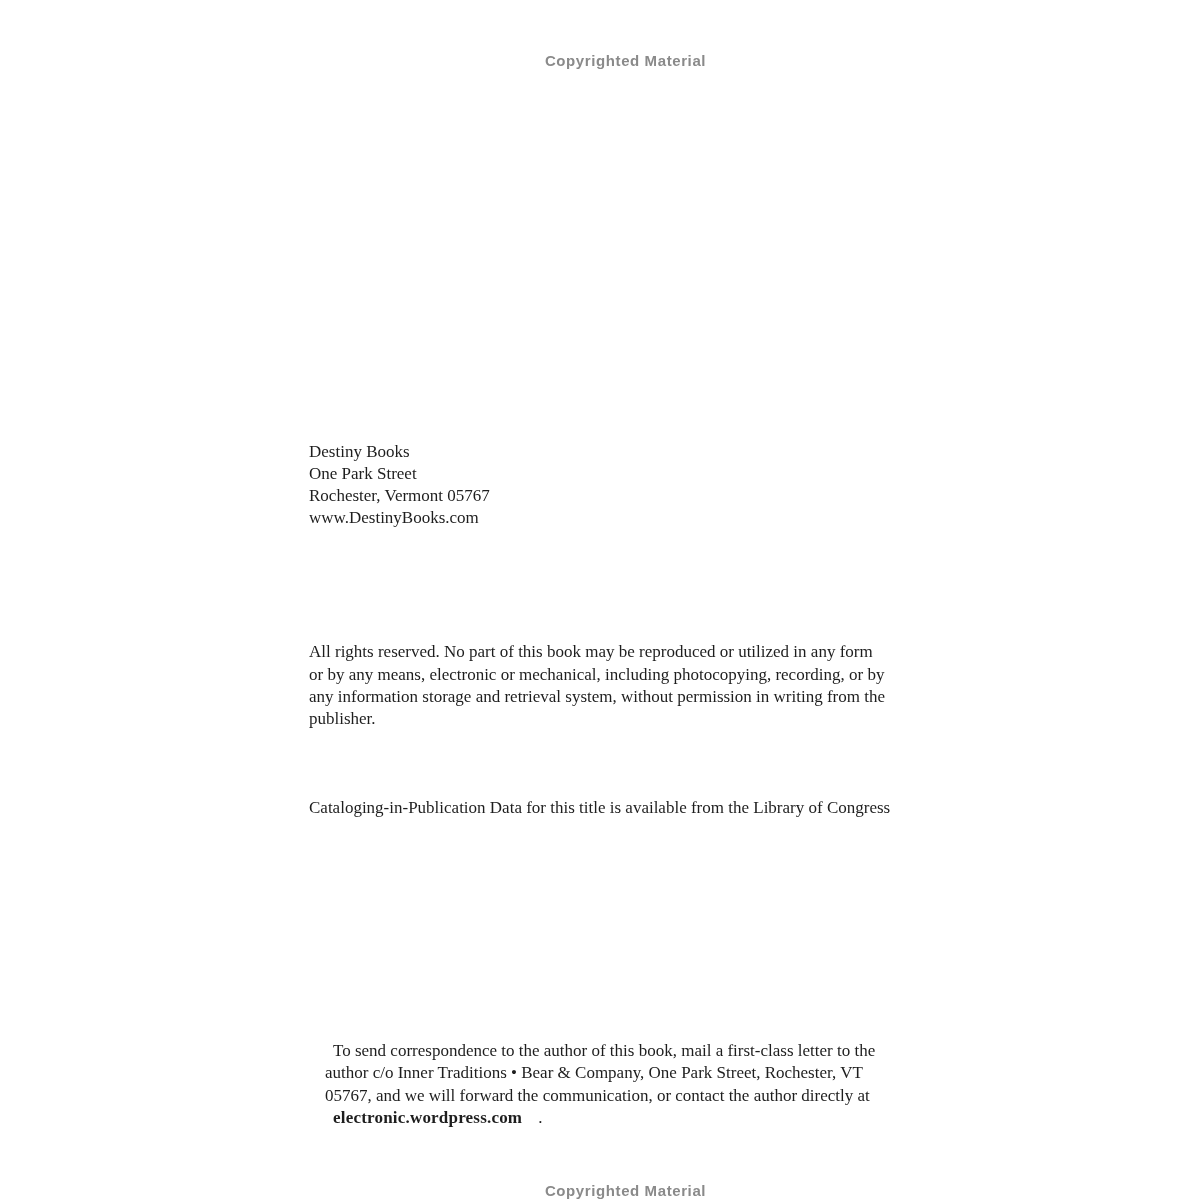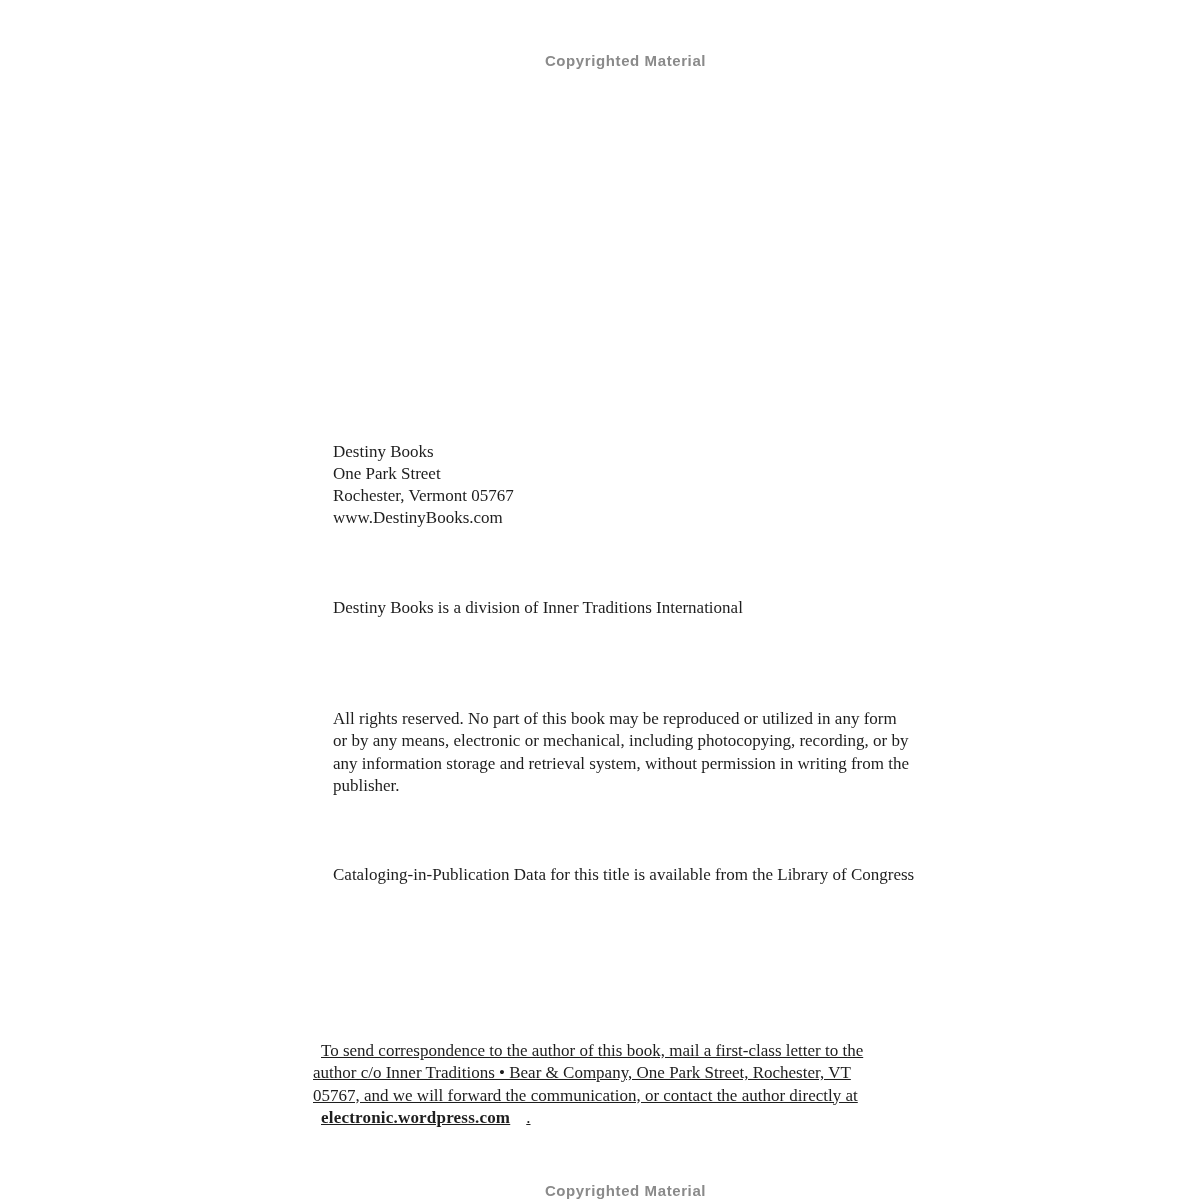--- a/index.html
+++ b/index.html
@@ -29,56 +29,54 @@
   .book-text {
     font-family: "Liberation Serif", "DejaVu Serif", serif;
     font-size: 17px;
     line-height: 22.3px;
     color: #1e1e1e;
     white-space: pre-line;
   }
 
   .main-block {
     position: absolute;
-    left: 309px;
+    left: 285px;
     top: 372px;
     width: 720px;
   }
 
   .main-block p {
     margin: 0 0 22.3px 0;
   }
   .main-block p:last-child { margin-bottom: 0; }
 
   .correspondence-block {
     position: absolute;
-    left: 289px;
+    left: 301px;
     top: 1016px;
     width: 720px;
-    text-decoration: underline;
   }
 
   .correspondence-block strong {
     font-weight: bold;
     letter-spacing: 0.2px;
   }
 </style>
 </head>
 <body>
 
 <div class="watermark watermark-top">Copyrighted Material</div>
 
 <div class="main-block book-text">
 
   <p>Destiny Books
 One Park Street
 Rochester, Vermont 05767
 www.DestinyBooks.com</p>
 
-  <p>Destiny Books is a division of Inner Traditions International</p>
 
 
   <p>All rights reserved. No part of this book may be reproduced or utilized in any form
 or by any means, electronic or mechanical, including photocopying, recording, or by
 any information storage and retrieval system, without permission in writing from the
 publisher.</p>
 
   <p>Cataloging-in-Publication Data for this title is available from the Library of Congress</p>
 
 

